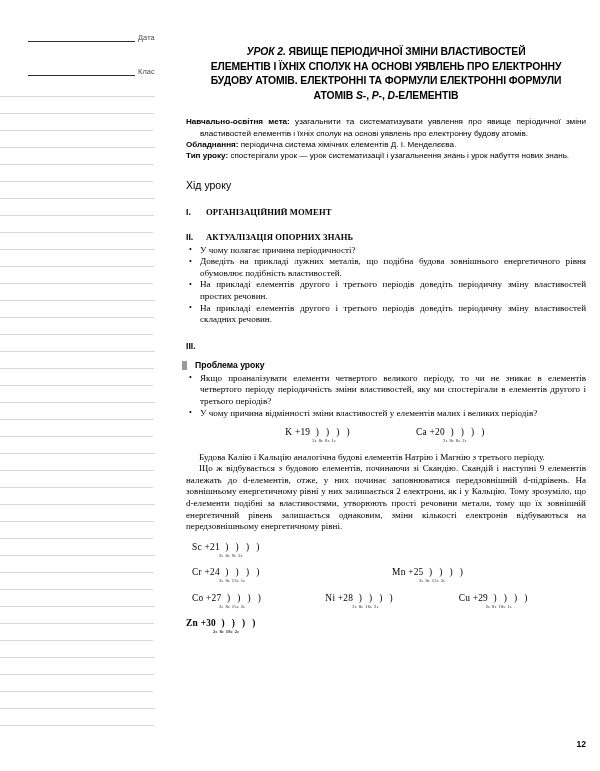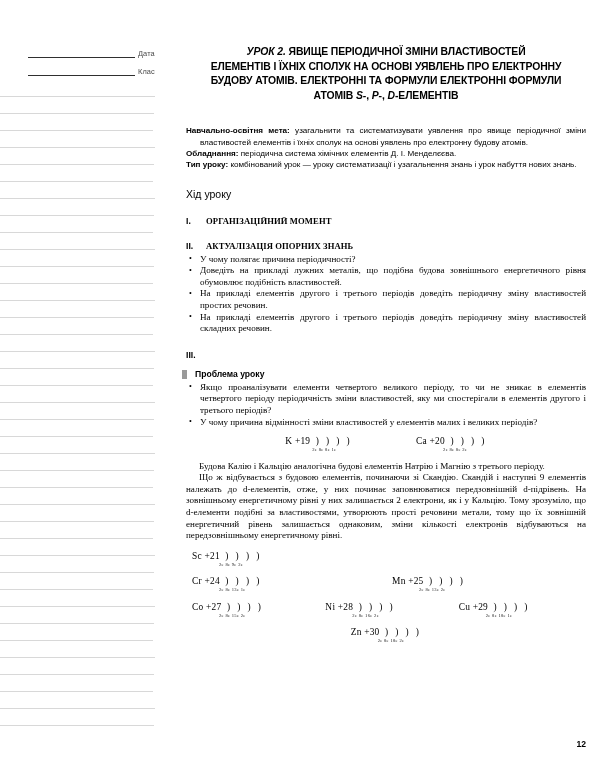--- a/index.html
+++ b/index.html
@@ -73,21 +73,21 @@
     text-align: center;
     color: #000;
     letter-spacing: -0.1px;
     padding-top: 45px;
     margin: 0;
   }
   .lesson-title .lesson-num { font-style: italic; font-weight: bold; }
   .lesson-title em { font-style: italic; }
 
   .meta-block {
-    margin-top: 22px;
+    margin-top: 13px;
     font-family: "Liberation Sans", "DejaVu Sans", sans-serif;
     font-size: 8.1px;
     line-height: 11.3px;
     text-align: justify;
     color: #000;
   }
   .meta-line { margin: 0; padding-left: 14px; text-indent: -14px; }
   .meta-line b { font-weight: bold; }
 
   .hid-uroku {
@@ -169,21 +169,21 @@
     display: flex;
     width: 100%;
     margin-bottom: 9px;
   }
   .shell-cell {
     flex: 1 1 0;
     display: flex;
     justify-content: flex-start;
     padding-left: 6px;
   }
-  .shell-cell.center-only { justify-content: center; padding-left: 0; }
+  .shell-cell.center-only { justify-content: flex-start; padding-left: 0; font-weight: bold; }
 
   .shell-item {
     display: inline-block;
     position: relative;
     white-space: nowrap;
   }
   .shell-top {
     font-size: 9.4px;
     line-height: 11px;
     letter-spacing: 0.2px;
@@ -206,21 +206,21 @@
     font-family: "Liberation Sans", "DejaVu Sans", sans-serif;
     font-weight: bold;
     font-size: 8.6px;
     color: #000;
   }
 </style>
 </head>
 <body>
 
 <div id="notes-column">
-  <div class="field-row" id="field-date" style="top:44px;">
+  <div class="field-row" id="field-date" style="top:28px;">
     <div class="field-rule"></div>
     <div class="field-label">Дата</div>
   </div>
   <div class="field-row" id="field-class" style="top:62px;">
     <div class="field-rule"></div>
     <div class="field-label">Клас</div>
   </div>
   <div id="ruled-lines">
       <div class="ruled-line" style="top: 96px; width: 155px;"></div>
       <div class="ruled-line" style="top: 113px; width: 154px;"></div>
@@ -274,21 +274,21 @@
   </h1>
 
   <div class="meta-block">
     <p class="meta-line">
       <b>Навчально-освітня мета:</b><span> узагальнити та систематизувати уявлення про явище періодичної зміни властивостей елементів і їхніх сполук на основі уявлень про електронну будову атомів.</span>
     </p>
     <p class="meta-line">
       <b>Обладнання:</b><span> періодична система хімічних елементів Д. І. Менделєєва.</span>
     </p>
     <p class="meta-line">
-      <b>Тип уроку:</b><span> комбінований урок — уроку систематизації і узагальнення знань і урок набуття нових знань.</span>
+      <b>Тип уроку:</b><span> спостерігали урок — урок систематизації і узагальнення знань і урок набуття нових знань.</span>
     </p>
   </div>
 
   <div class="hid-uroku">Хід уроку</div>
 
   <div class="section-head" style="margin-top:16px;">
     <span class="numeral">I.</span>
     <span class="head-text">ОРГАНІЗАЦІЙНИЙ МОМЕНТ</span>
   </div>
 

